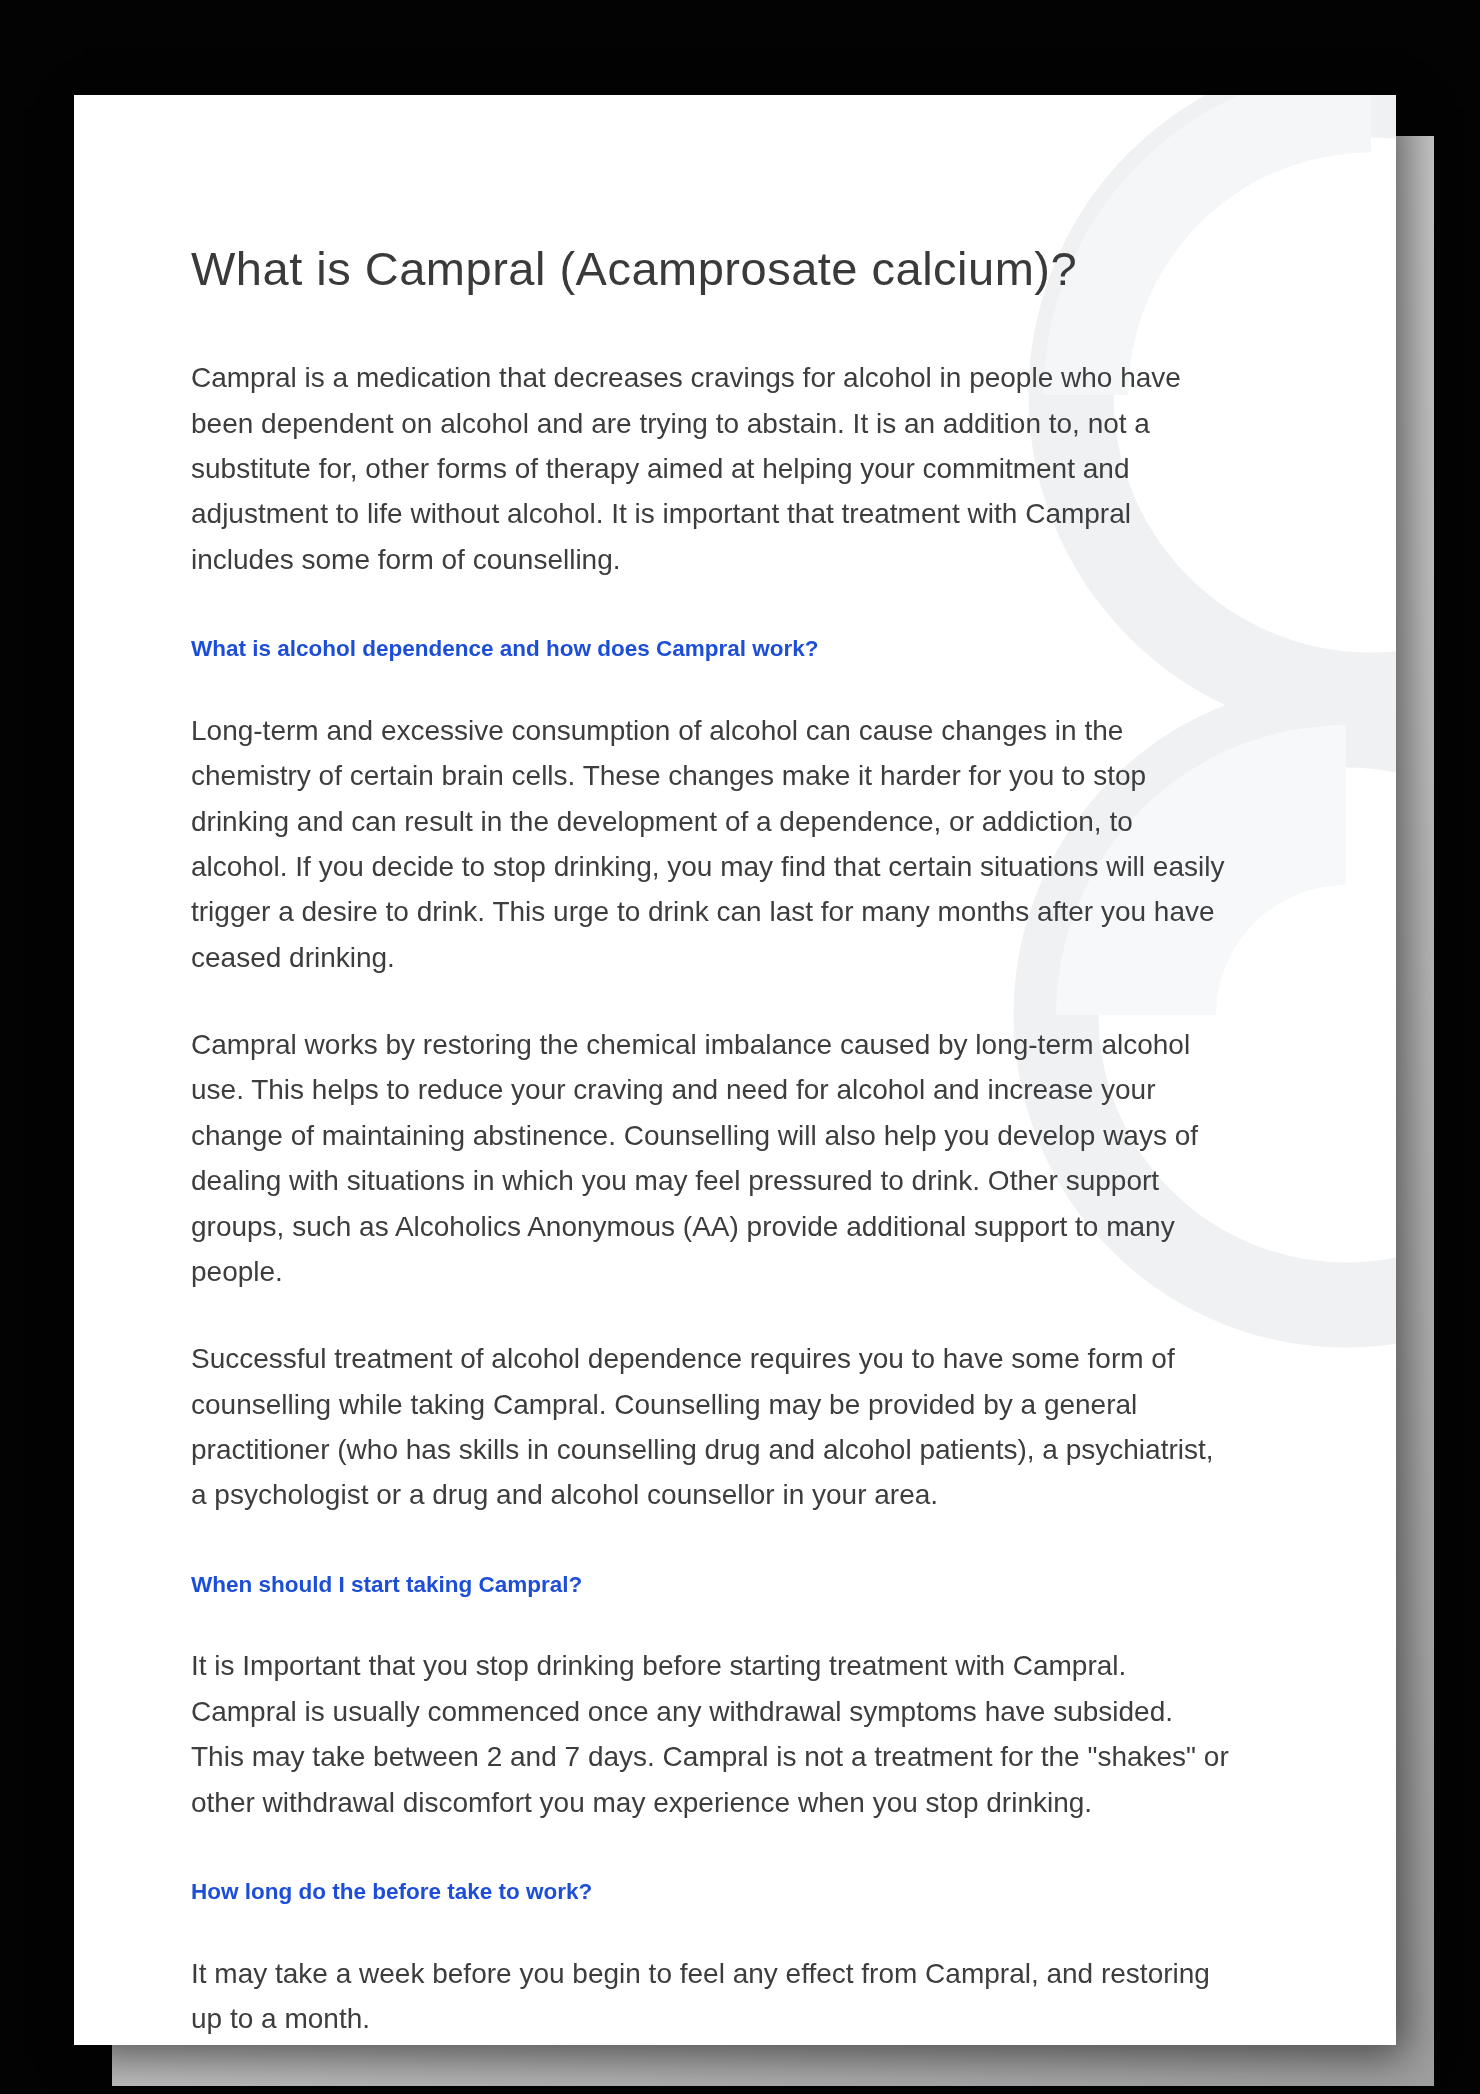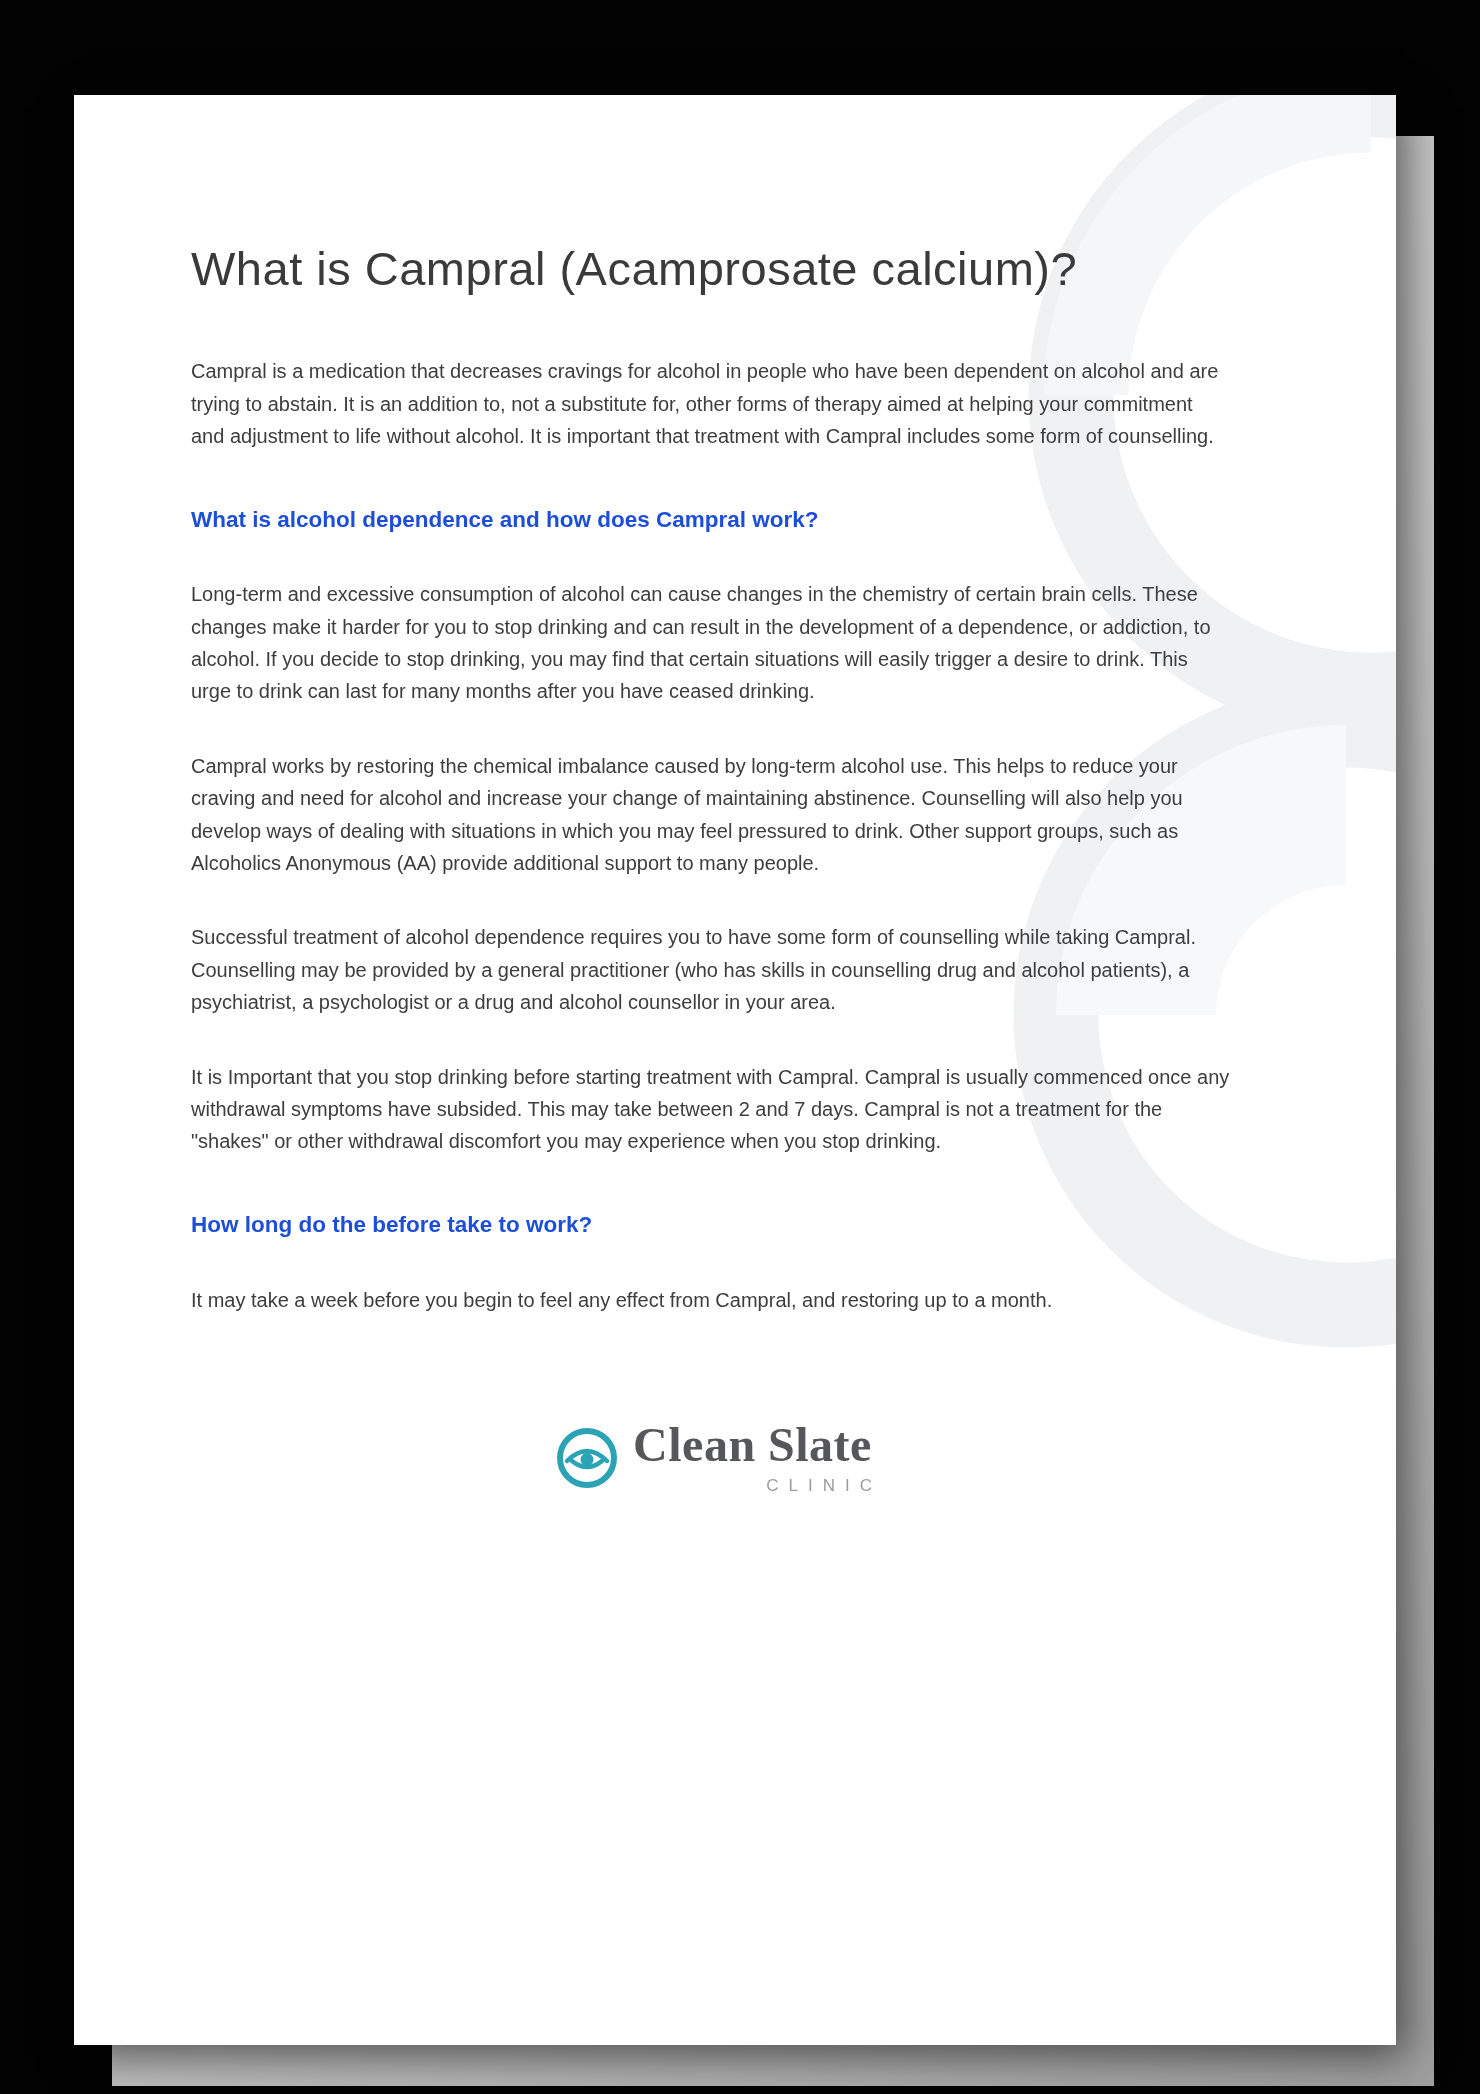--- a/index.html
+++ b/index.html
@@ -49,21 +49,21 @@
   }
   h1.doc-title {
     font-size: 47px;
     font-weight: 500;
     letter-spacing: 0.5px;
     color: #3a3a3a;
     margin: 0 0 58px 0;
     line-height: 1.2;
   }
   p.doc-paragraph {
-    font-size: 20px;
+    font-size: 28px;
     line-height: 1.62;
     margin: 0 5px 42px 0;
     font-weight: 400;
     color: var(--page-text, #3d3d3d);
   }
   h2.doc-heading {
     font-size: 22.5px;
     line-height: 1.5;
     font-weight: 700;
     color: #1d4ed8;
@@ -125,20 +125,21 @@
       <p class="doc-paragraph">Campral is a medication that decreases cravings for alcohol in people who have been dependent on alcohol and are trying to abstain. It is an addition to, not a substitute for, other forms of therapy aimed at helping your commitment and adjustment to life without alcohol. It is important that treatment with Campral includes some form of counselling.</p>
 
       <h2 class="doc-heading">What is alcohol dependence and how does Campral work?</h2>
 
       <p class="doc-paragraph">Long-term and excessive consumption of alcohol can cause changes in the chemistry of certain brain cells. These changes make it harder for you to stop drinking and can result in the development of a dependence, or addiction, to alcohol. If you decide to stop drinking, you may find that certain situations will easily trigger a desire to drink. This urge to drink can last for many months after you have ceased drinking.</p>
 
       <p class="doc-paragraph">Campral works by restoring the chemical imbalance caused by long-term alcohol use. This helps to reduce your craving and need for alcohol and increase your change of maintaining abstinence. Counselling will also help you develop ways of dealing with situations in which you may feel pressured to drink. Other support groups, such as Alcoholics Anonymous (AA) provide additional support to many people.</p>
 
       <p class="doc-paragraph">Successful treatment of alcohol dependence requires you to have some form of counselling while taking Campral. Counselling may be provided by a general practitioner (who has skills in counselling drug and alcohol patients), a psychiatrist, a psychologist or a drug and alcohol counsellor in your area.</p>
 
+      <h2 class="doc-heading">When should I start taking Campral?</h2>
 
       <p class="doc-paragraph">It is Important that you stop drinking before starting treatment with Campral. Campral is usually commenced once any withdrawal symptoms have subsided. This may take between 2 and 7 days. Campral is not a treatment for the "shakes" or other withdrawal discomfort you may experience when you stop drinking.</p>
 
       <h2 class="doc-heading">How long do the before take to work?</h2>
 
       <p class="doc-paragraph">It may take a week before you begin to feel any effect from Campral, and restoring up to a month.</p>
 
       <div class="logo-block">
         <div class="logo-inner">
 

